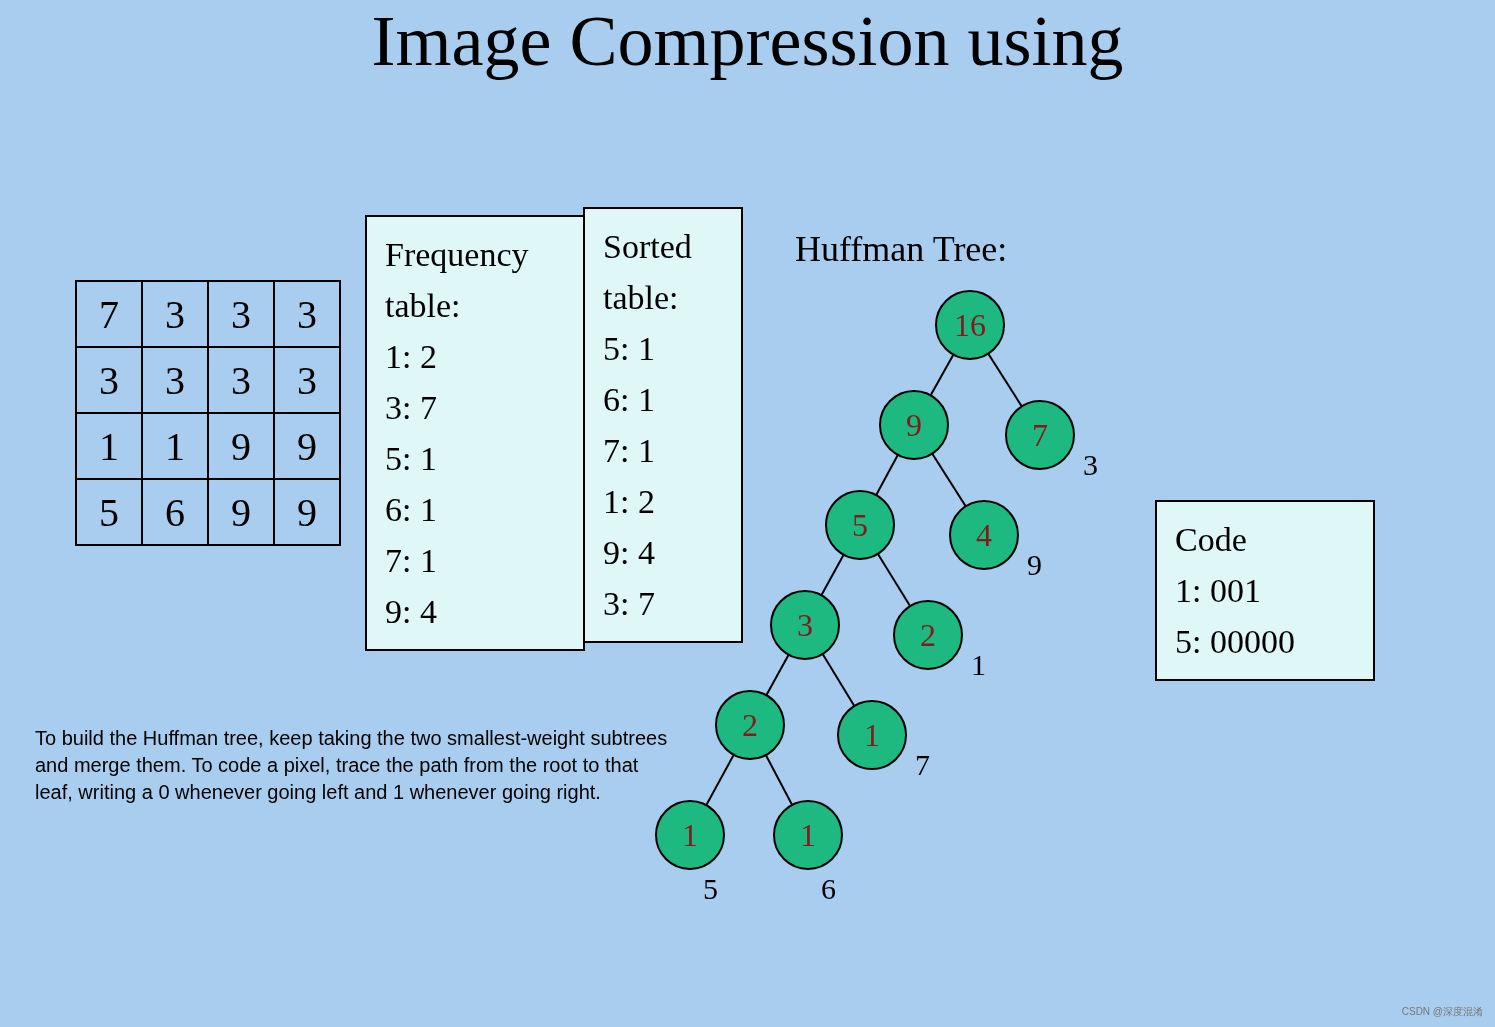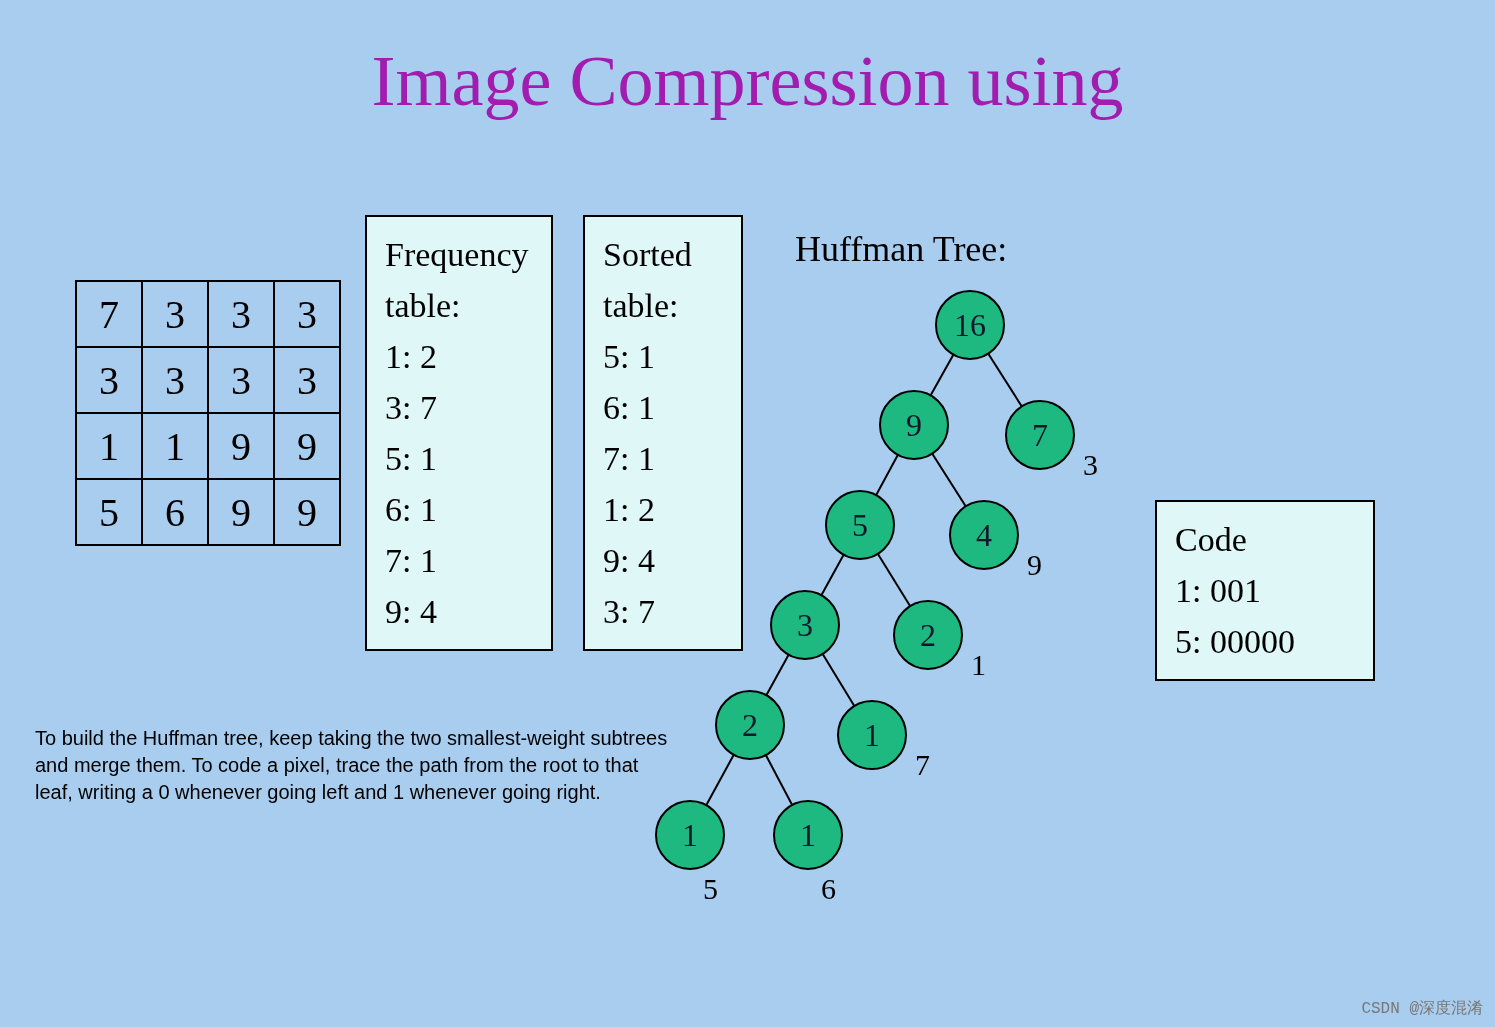--- a/index.html
+++ b/index.html
@@ -5,24 +5,23 @@
   * { box-sizing: border-box; margin: 0; padding: 0; }
   body {
     width: 1495px;
     height: 1027px;
     background: #a8cdef;
     font-family: "Times New Roman", Times, serif;
     position: relative;
     overflow: hidden;
   }
   .title {
-    color: #a21caf;
+    color: #000000;
     font-size: 72px;
     text-align: center;
-    padding-top: 40px;
     line-height: 1.15;
   }
   .pixel-grid {
     position: absolute;
     left: 75px;
     top: 280px;
     border-collapse: collapse;
   }
   .pixel-grid td {
     border: 2px solid #000;
@@ -32,22 +31,22 @@
     font-size: 40px;
   }
   .panel {
     position: absolute;
     background: #e0f7f7;
     border: 2px solid #000;
     padding: 12px 18px;
     font-size: 34px;
     line-height: 1.5;
   }
-  .freq-panel { left: 365px; top: 215px; width: 188px; }
-  .sorted-panel { left: 583px; top: 215px; width: 160px; }
+  .freq-panel { left: 365px; top: 215px; width: 220px; }
+  .sorted-panel { left: 583px; top: 207px; width: 160px; }
   .code-panel { right: 120px; top: 500px; width: 220px; }
   .tree-label {
     position: absolute;
     left: 795px;
     top: 228px;
     font-size: 36px;
   }
   .instructions {
     position: absolute;
     left: 35px;
@@ -64,36 +63,36 @@
     width: 470px;
     height: 740px;
   }
   .node {
     position: absolute;
     width: 70px;
     height: 70px;
     border-radius: 50%;
     background: #1eb980;
     border: 2px solid #000;
-    color: #0f172a;
+    color: #7f1d1d;
     display: flex;
     align-items: center;
     justify-content: center;
     font-size: 32px;
   }
   .leaf-label {
     position: absolute;
     font-size: 30px;
   }
   .watermark {
     position: absolute;
     right: 12px;
     bottom: 8px;
-    font-family: Liberation Mono, monospace;
-    font-size: 16px;
+    font-family: Liberation Sans, sans-serif;
+    font-size: 10px;
     color: #777;
   }
 </style>
 </head>
 <body>
 
 <div class="title">
   <div>Image Compression using</div>
 </div>
 

